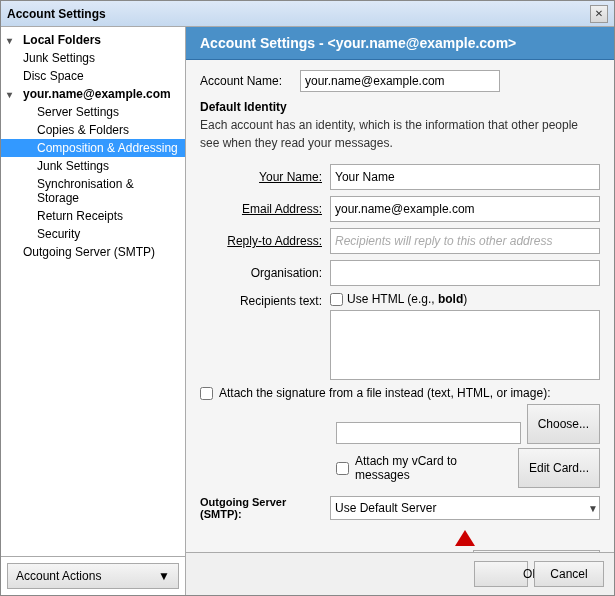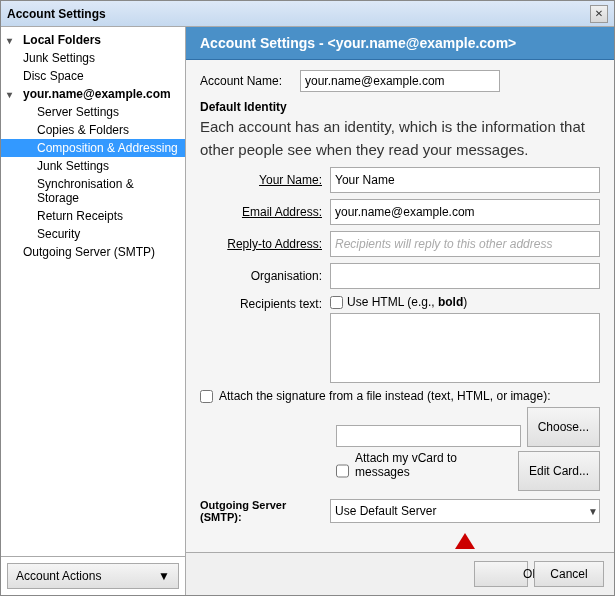--- a/index.html
+++ b/index.html
@@ -177,23 +177,23 @@
     }
 
     .section-title {
       font-weight: bold;
       font-size: 12px;
       margin: 6px 0 2px 0;
       color: #000;
     }
 
     .section-desc {
-      font-size: 15px;
+      font-size: 12px;
       color: #333;
-      margin-bottom: 6px;
+      margin-bottom: 12px;
       line-height: 1.5;
     }
 
     .signature-area {
       display: flex;
       align-items: flex-start;
       margin-bottom: 6px;
     }
 
     .signature-label {
@@ -250,20 +250,21 @@
       background: linear-gradient(to bottom, #f5f5f5, #e0e0e0);
       border: 1px solid #aaa;
       padding: 0 10px;
       font-size: 12px;
       cursor: pointer;
       white-space: nowrap;
     }
 
     .vcard-row {
       display: flex;
+      align-items: center;
       gap: 6px;
       margin-bottom: 8px;
     }
 
     .smtp-row {
       display: flex;
       align-items: center;
       margin-bottom: 10px;
     }
 

